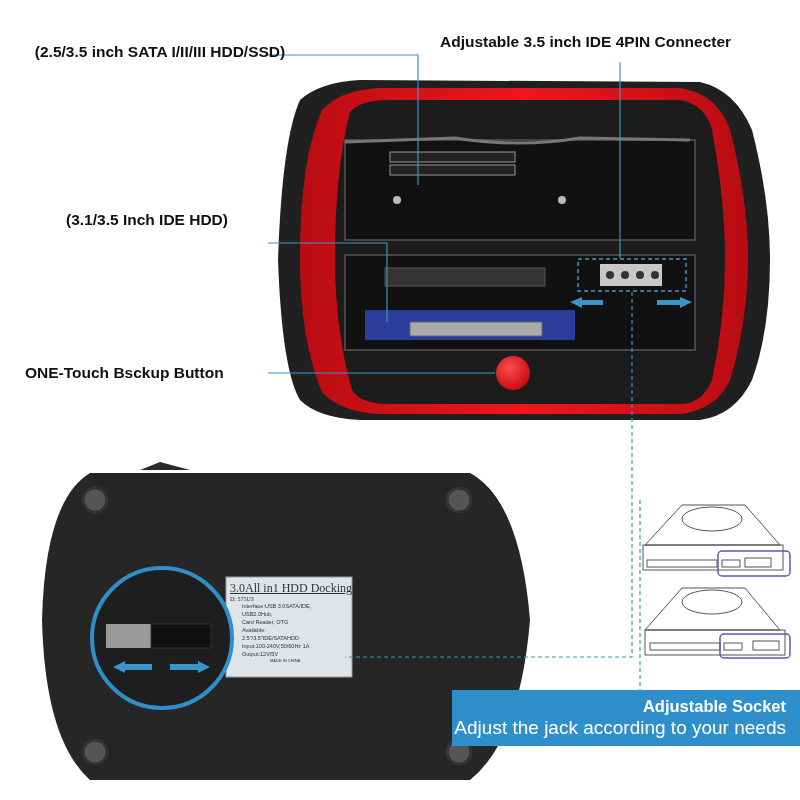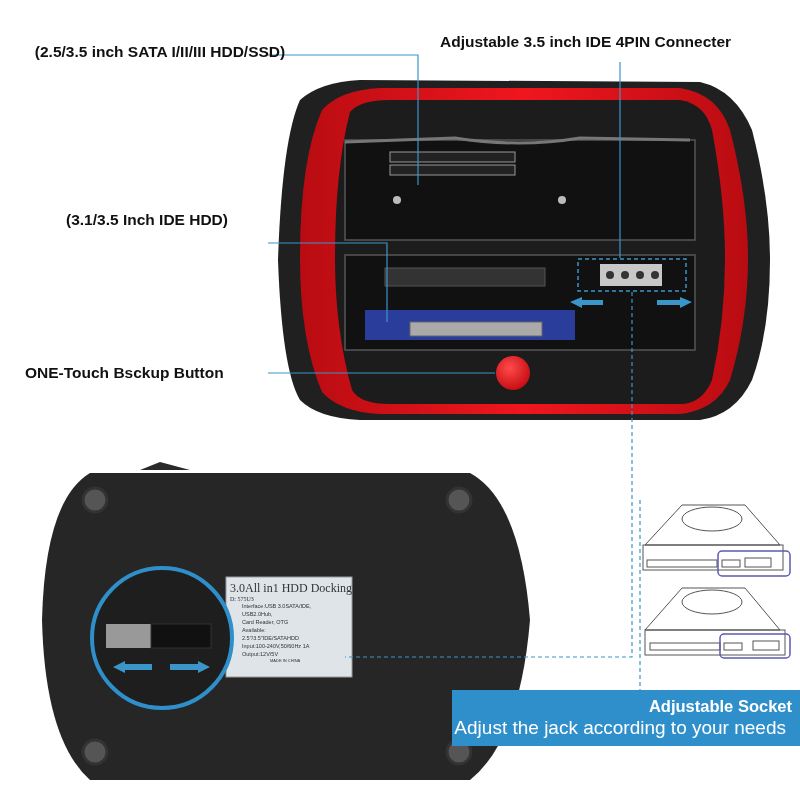--- a/index.html
+++ b/index.html
@@ -1,20 +1,20 @@
 <!DOCTYPE html>
 <html><head>
 <meta charset="utf-8">
 <style>
   html,body{margin:0;padding:0;background:#ffffff;}
   body{width:800px;height:800px;position:relative;overflow:hidden;font-family:"Liberation Sans",sans-serif;}
   .abs{position:absolute;}
   .label{position:absolute;color:#111;font-weight:bold;font-size:15.5px;text-align:center;line-height:22px;white-space:nowrap;}
   .banner{position:absolute;left:452px;top:690px;width:348px;height:56px;background:#2f8fcb;color:#fff;text-align:right;}
-  .banner .t{font-weight:bold;font-size:16.5px;padding-right:8px;padding-top:6px;line-height:20px;}
+  .banner .t{font-weight:bold;font-size:16.5px;padding-right:14px;padding-top:6px;line-height:20px;}
   .banner .s{font-size:19px;padding-right:14px;line-height:24px;}
   svg{position:absolute;left:0;top:0;}
 </style>
 </head>
 <body>
 
 <svg width="800" height="800" viewBox="0 0 800 800">
   <defs>
     <linearGradient id="redg" x1="0" y1="0" x2="1" y2="0">
       <stop offset="0" stop-color="#b80c12"></stop>
@@ -116,21 +116,21 @@
 
 <div class="label" style="left:22px;top:209px;width:250px;">
   <div>(3.1/3.5 Inch IDE HDD)</div>
 </div>
 
 <div class="label" style="left:25px;top:362px;">
   <div>ONE-Touch Bsckup Button</div>
 </div>
 
 <div class="abs" style="left:230px;top:581px;width:120px;font-family:'Liberation Serif',serif;color:#333;">
-  <div style="font-size:12px;white-space:nowrap;">3.0All in1 HDD Docking</div>
+  <div style="font-size:12px;white-space:nowrap;text-decoration:underline;">3.0All in1 HDD Docking</div>
   <div style="font-size:6px;">D: 575U3</div>
   <div style="font-size:5.5px;font-family:'Liberation Sans',sans-serif;line-height:8px;padding-left:12px;">
     <div>Interface:USB 3.0SATA/IDE,</div>
     <div>USB2.0Hub,</div>
     <div>Card Reader, OTG</div>
     <div>Available:</div>
     <div>2.5"/3.5"IDE/SATAHDD</div>
     <div>Input:100-240V,50/60Hz 1A</div>
     <div>Output:12V/5V</div>
   </div>

